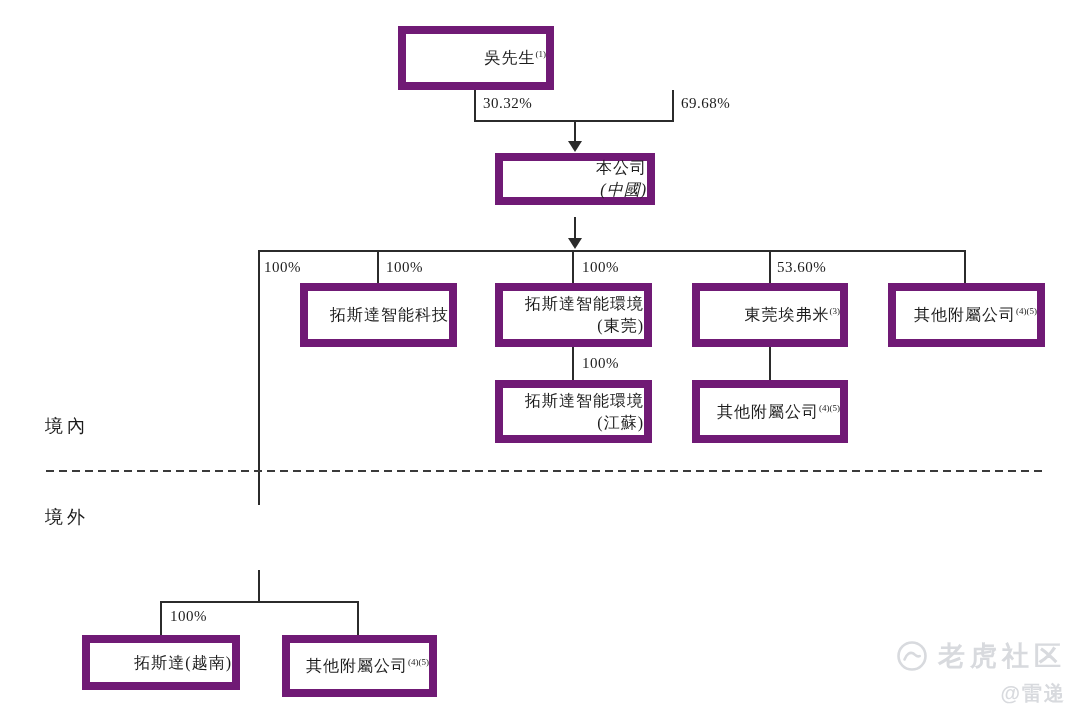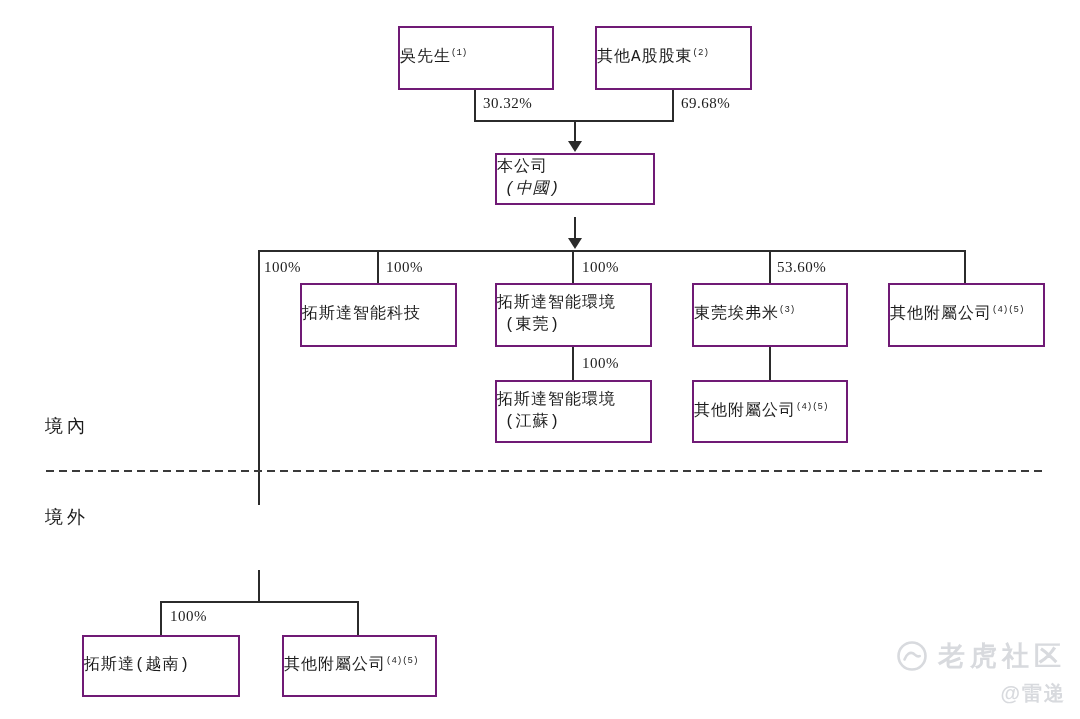--- a/index.html
+++ b/index.html
@@ -1,25 +1,24 @@
 <!DOCTYPE html>
 <html><head>
 <meta charset="utf-8">
 <style>
   html,body{margin:0;padding:0;background:#fff;}
   .canvas{
     position:relative;width:1080px;height:719px;background:#ffffff;
     font-family:"Liberation Serif","DejaVu Serif",serif;color:#1c1c1c;overflow:hidden;
   }
   .node{
-    position:absolute;border:2px solid #701a75;background:#fff;
-    display:flex;flex-direction:column;align-items:flex-start;justify-content:center;
+    position:absolute;border:8px solid #701a75;background:#fff;
+    display:flex;flex-direction:column;align-items:flex-end;justify-content:center;
     text-align:center;font-size:16px;line-height:1.35;letter-spacing:1px;
     box-sizing:border-box;
-    font-family:Liberation Mono, monospace;
   }
   .node sup{font-size:9px;letter-spacing:0;vertical-align:super;line-height:0;}
   .node .sub{font-size:16px;margin-left:8px;}
   .node .sub.italic{font-style:italic;}
   .vl,.hl{position:absolute;background:#2b2b2b;}
   .vl{width:2px;}
   .hl{height:2px;}
   .arr{
     position:absolute;width:0;height:0;
     border-left:7px solid transparent;border-right:7px solid transparent;
@@ -39,23 +38,20 @@
   .wm-brand{font-size:27px;font-weight:bold;letter-spacing:5px;}
   .wm-handle{font-size:20px;font-weight:bold;letter-spacing:2px;margin-top:6px;}
 </style>
 </head>
 <body>
 
 <div class="canvas">
 
   <div class="node" style="left:398px;top:26px;width:156px;height:64px;">
     <span><span>吳先生</span><sup>(1)</sup></span>
-  </div>
-  <div class="node" style="left:595px;top:26px;width:157px;height:64px;">
-    <span><span>其他A股股東</span><sup>(2)</sup></span>
   </div>
 
   <div class="vl" style="left:474px;top:90px;height:30px;"></div>
   <div class="vl" style="left:672px;top:90px;height:30px;"></div>
   <div class="hl" style="left:474px;top:120px;width:200px;"></div>
   <div class="vl" style="left:574px;top:120px;height:23px;"></div>
   <div class="arr" style="left:568px;top:141px;"></div>
 
   <div class="pct" style="left:483px;top:95px;">30.32%</div>
   <div class="pct" style="left:681px;top:95px;">69.68%</div>
@@ -111,21 +107,21 @@
   <div class="divider" style="left:46px;top:470px;width:997px;"></div>
   <div class="region" style="left:45px;top:505px;">境外</div>
 
 
   <div class="vl" style="left:258px;top:570px;height:31px;"></div>
   <div class="hl" style="left:160px;top:601px;width:199px;"></div>
   <div class="vl" style="left:160px;top:601px;height:34px;"></div>
   <div class="vl" style="left:357px;top:601px;height:34px;"></div>
   <div class="pct" style="left:170px;top:608px;">100%</div>
 
-  <div class="node" style="left:82px;top:635px;width:158px;height:62px;">
+  <div class="node" style="left:82px;top:635px;width:158px;height:55px;">
     <span>拓斯達(越南)</span>
   </div>
   <div class="node" style="left:282px;top:635px;width:155px;height:62px;">
     <span><span>其他附屬公司</span><sup>(4)(5)</sup></span>
   </div>
 
   <div class="watermark">
     <div class="wm-row">
       <span style="display:inline-flex;">
         <svg width="32" height="32" viewBox="0 0 32 32">

